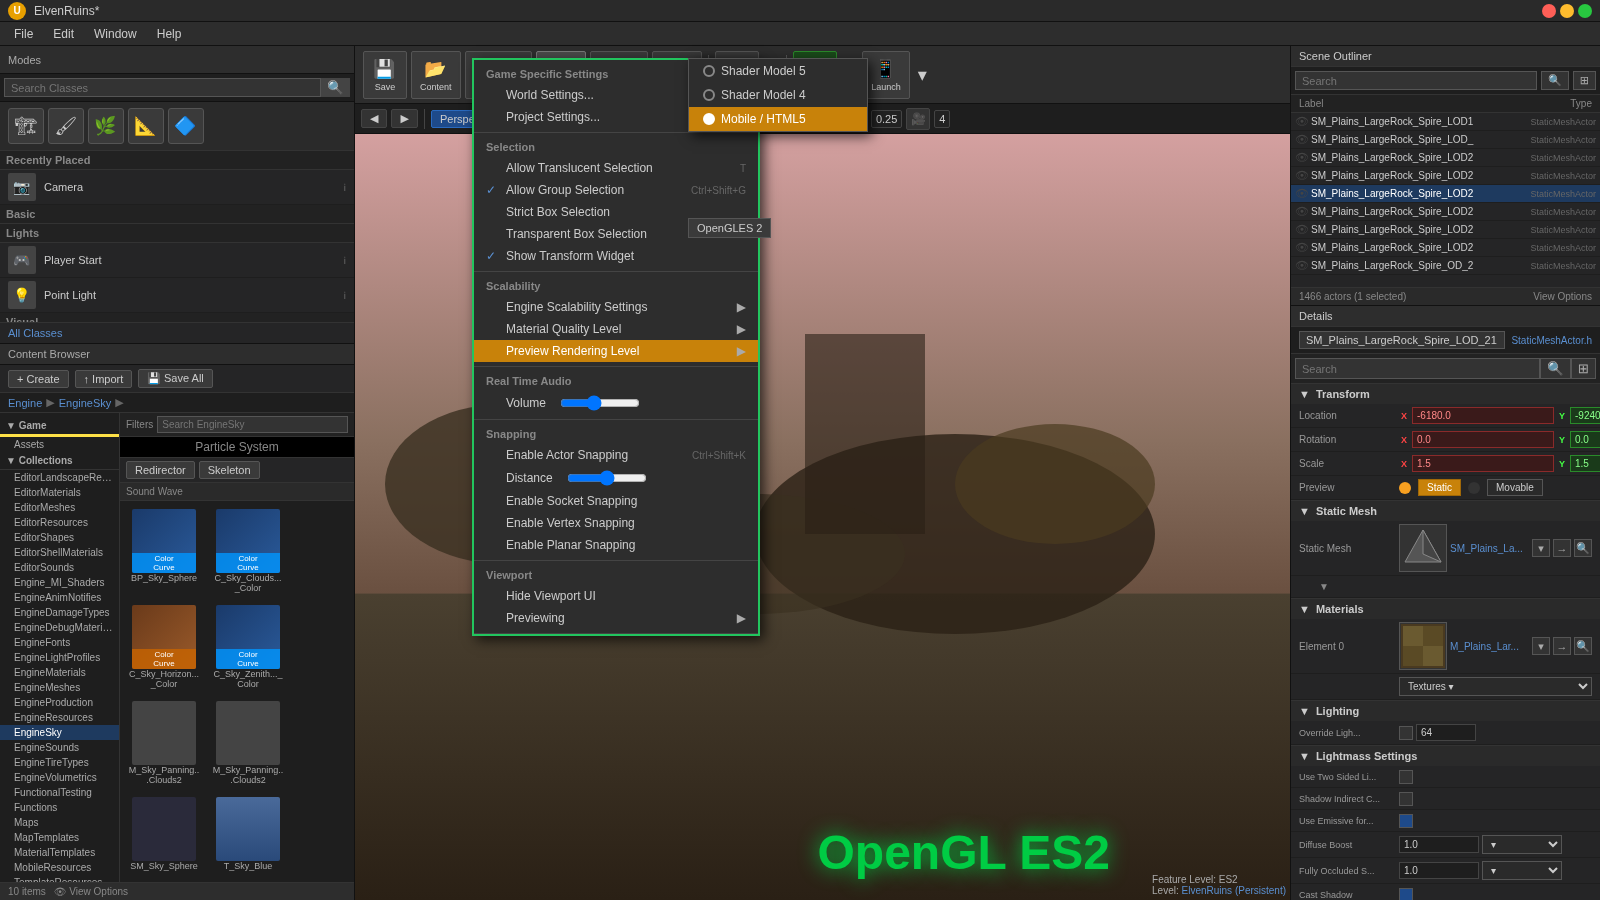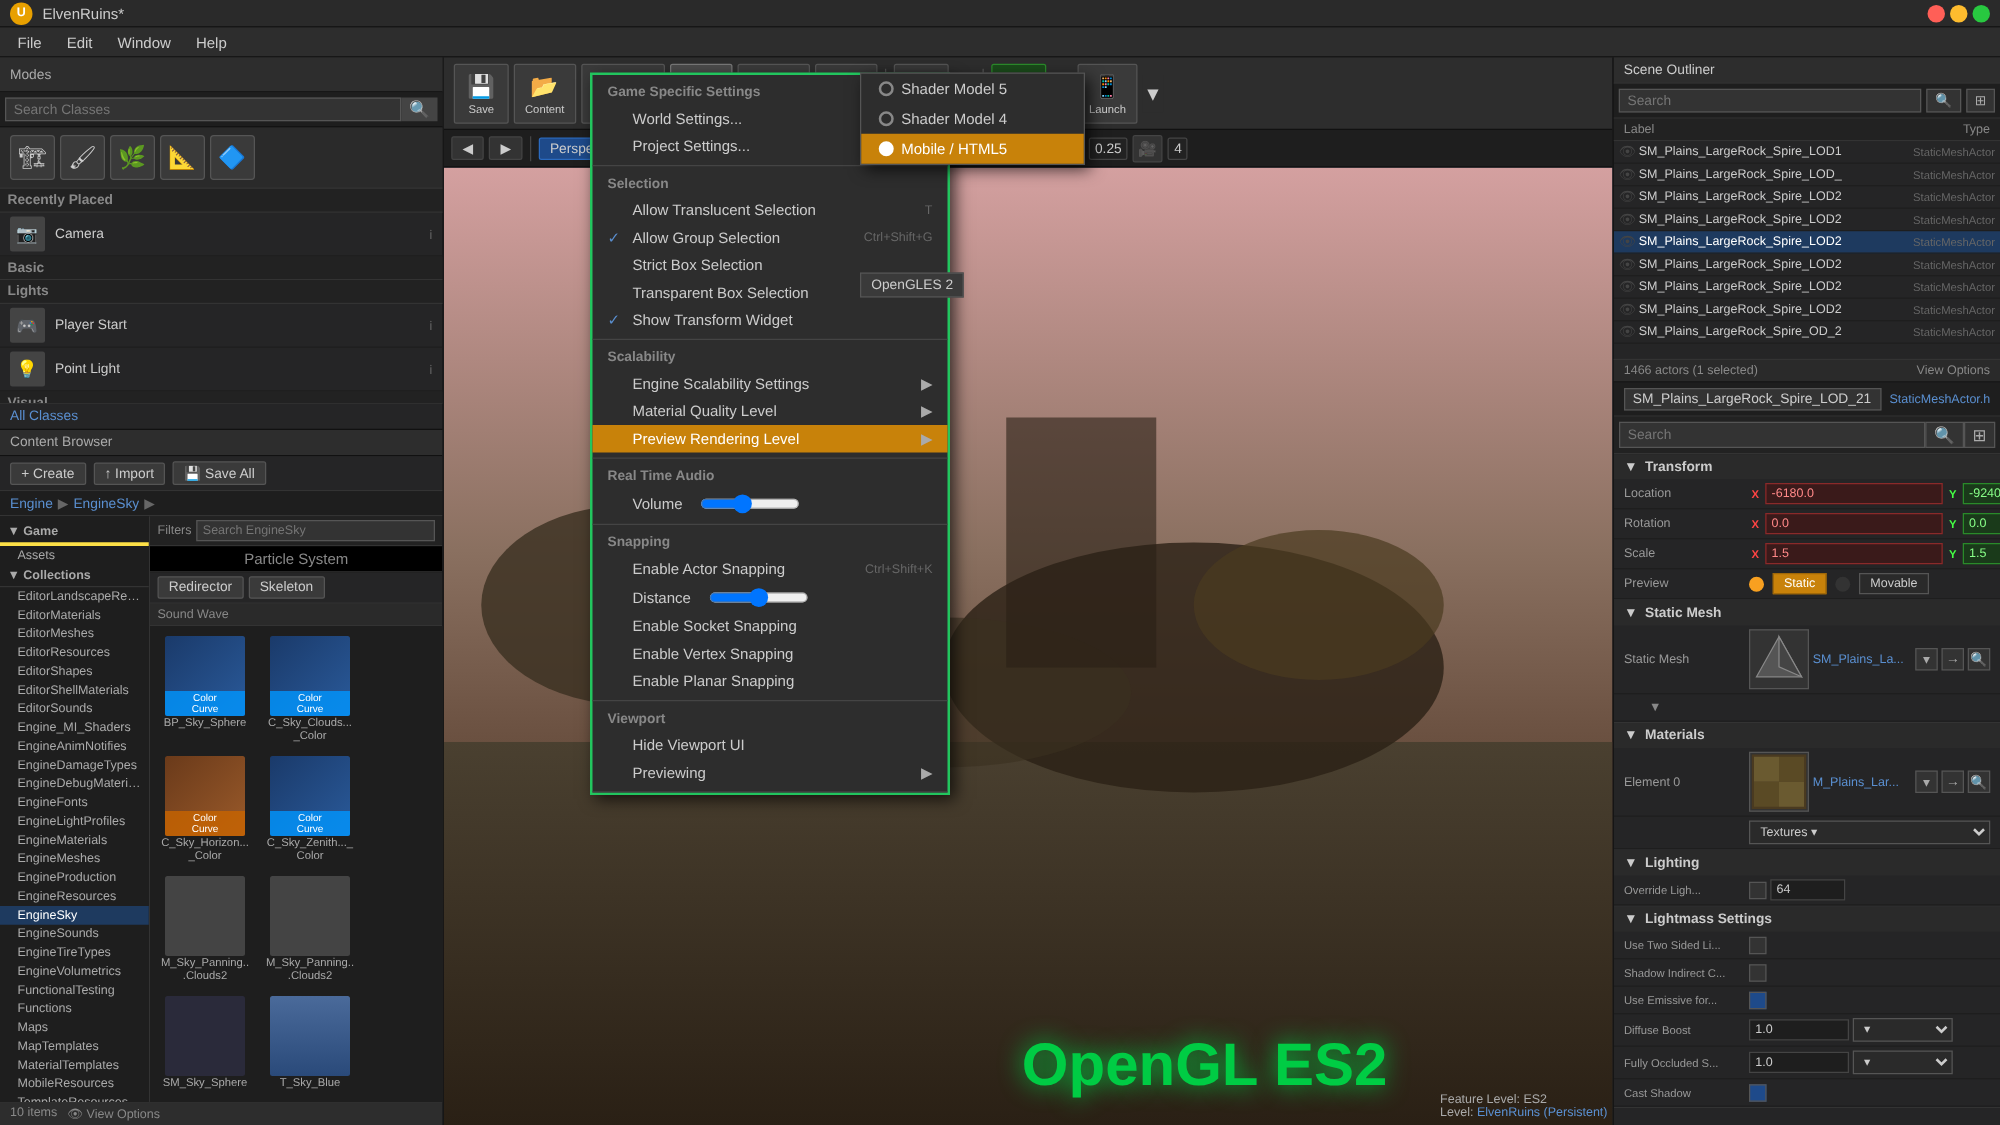--- a/index.html
+++ b/index.html
@@ -540,20 +540,21 @@
           <span class="so-type">StaticMeshActor</span>
         </div>
       </div>
       <div id="so-count">
         <span>1466 actors (1 selected)</span>
         <span style="cursor:pointer;">View Options</span>
       </div>
     </div>
 
     <div id="details">
+      <div id="det-header">Details</div>
       <div id="det-name">
         <input id="det-name-text" type="text" value="SM_Plains_LargeRock_Spire_LOD_21" style="">
         <span style="font-size:10px;color:#5a8fd0;cursor:pointer;">StaticMeshActor.h</span>
       </div>
       <div id="det-search">
         <input type="text" placeholder="Search" style="">
         <button style="background:#333;border:1px solid #555;color:#aaa;padding:2px 6px;cursor:pointer;">🔍</button>
         <button style="background:#333;border:1px solid #555;color:#aaa;padding:2px 6px;cursor:pointer;">⊞</button>
       </div>
 

